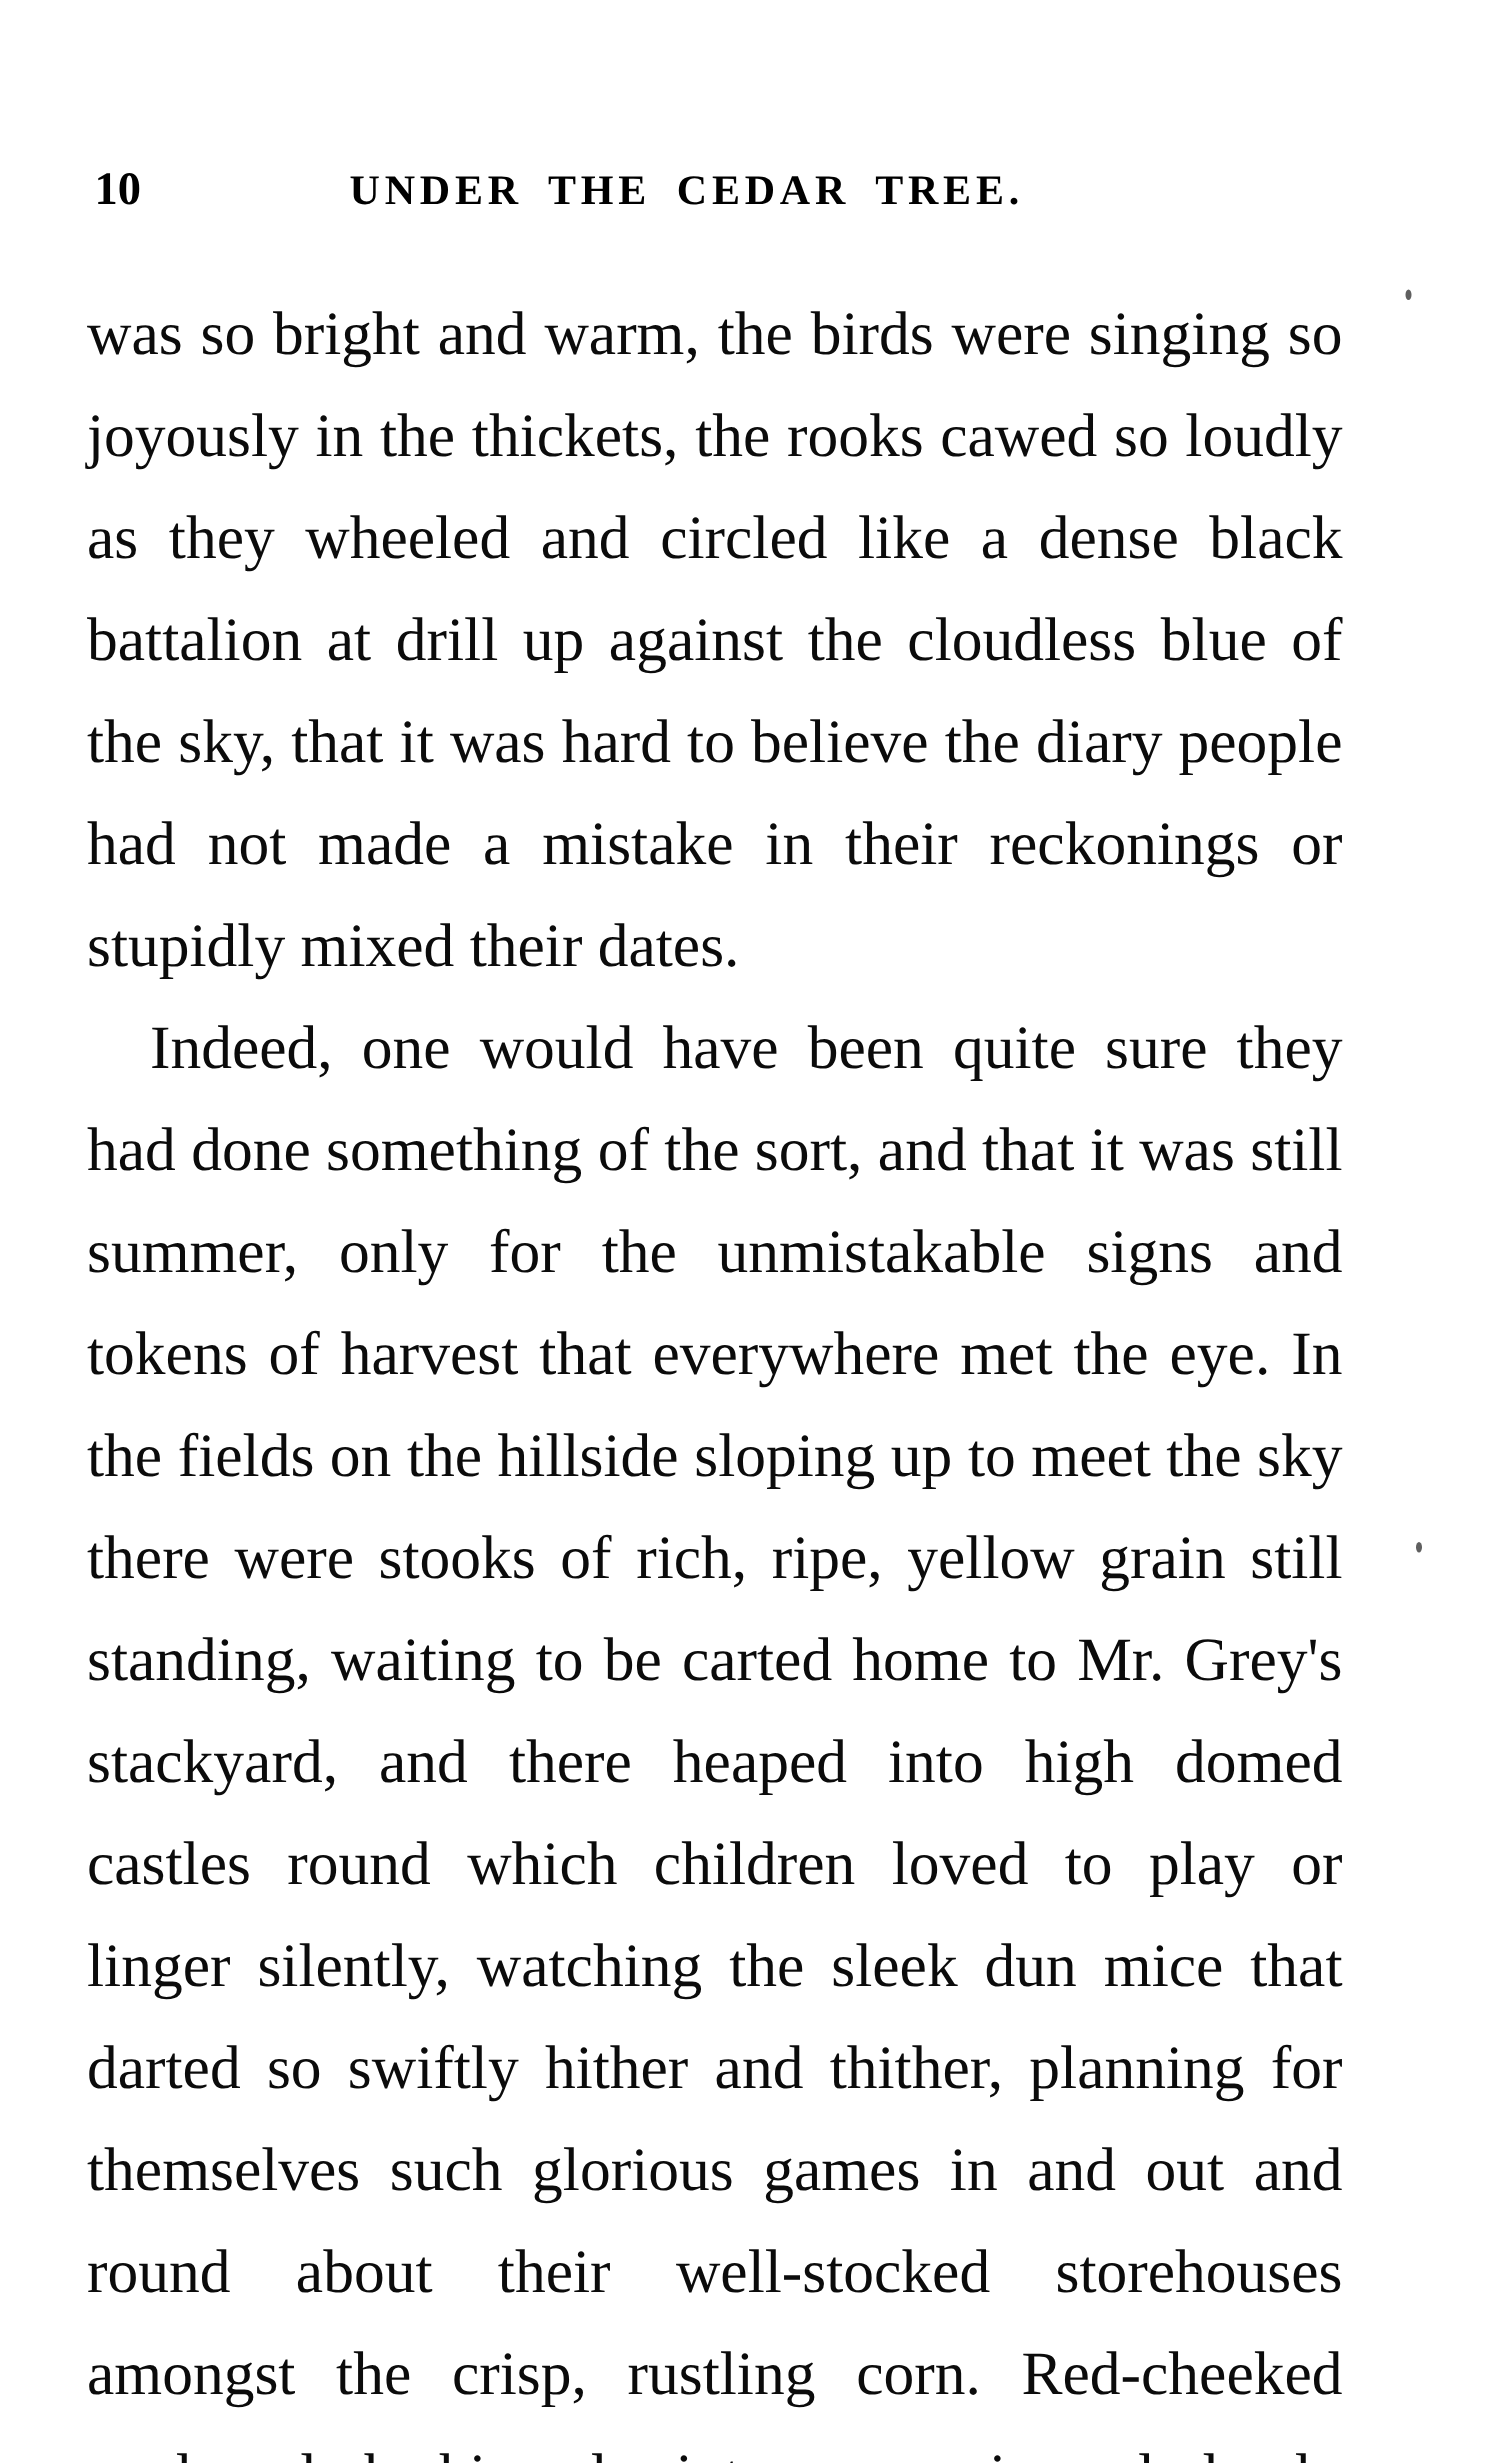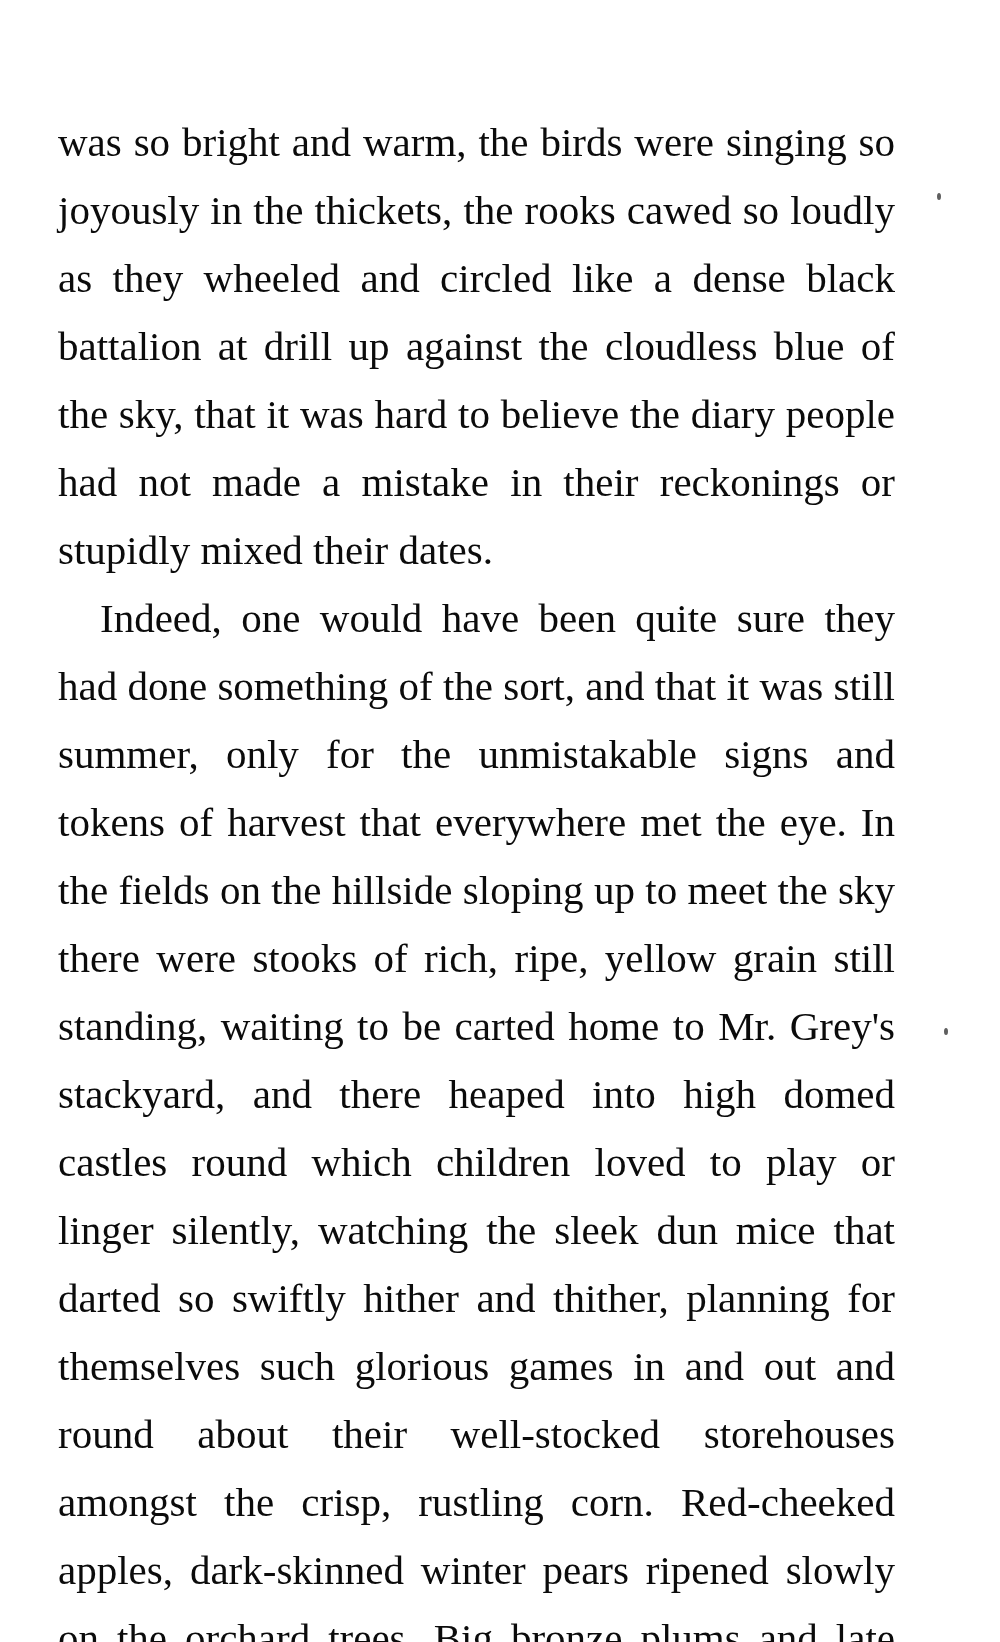--- a/index.html
+++ b/index.html
@@ -70,20 +70,24 @@
     opacity: .75;
   }
   .speck.s1 { left: 937px; top: 193px; width: 4px; height: 7px; }
   .speck.s2 { left: 944px; top: 1028px; width: 4px; height: 7px; }
 </style>
 </head>
 <body>
 
 <div class="page">
 
+  <div class="header">
+    <div class="page-number">10</div>
+    <div class="running-head">UNDER THE CEDAR TREE.</div>
+  </div>
 
   <div class="body-text">
     <p>was so bright and warm, the birds were singing so joyously in the thickets, the rooks cawed so loudly as they wheeled and circled like a dense black battalion at drill up against the cloudless blue of the sky, that it was hard to believe the diary people had not made a mistake in their reckonings or stupidly mixed their dates.</p>
     <p class="indent">Indeed, one would have been quite sure they had done something of the sort, and that it was still summer, only for the unmistakable signs and tokens of harvest that everywhere met the eye.  In the fields on the hillside sloping up to meet the sky there were stooks of rich, ripe, yellow grain still standing, waiting to be carted home to Mr. Grey's stackyard, and there heaped into high domed castles round which children loved to play or linger silently, watching the sleek dun mice that darted so swiftly hither and thither, planning for themselves such glorious games in and out and round about their well-stocked storehouses amongst the crisp, rustling corn.  Red-cheeked apples, dark-skinned winter pears ripened slowly on the orchard trees.  Big bronze plums and late Victorias mellowed against the garden wall.  And now and then when a breeze, gentle as the flutter of a fairy's wing, fanned the branches of the stately</p>
   </div>
 
   <span class="speck s1"></span>
   <span class="speck s2"></span>
 </div>
 

